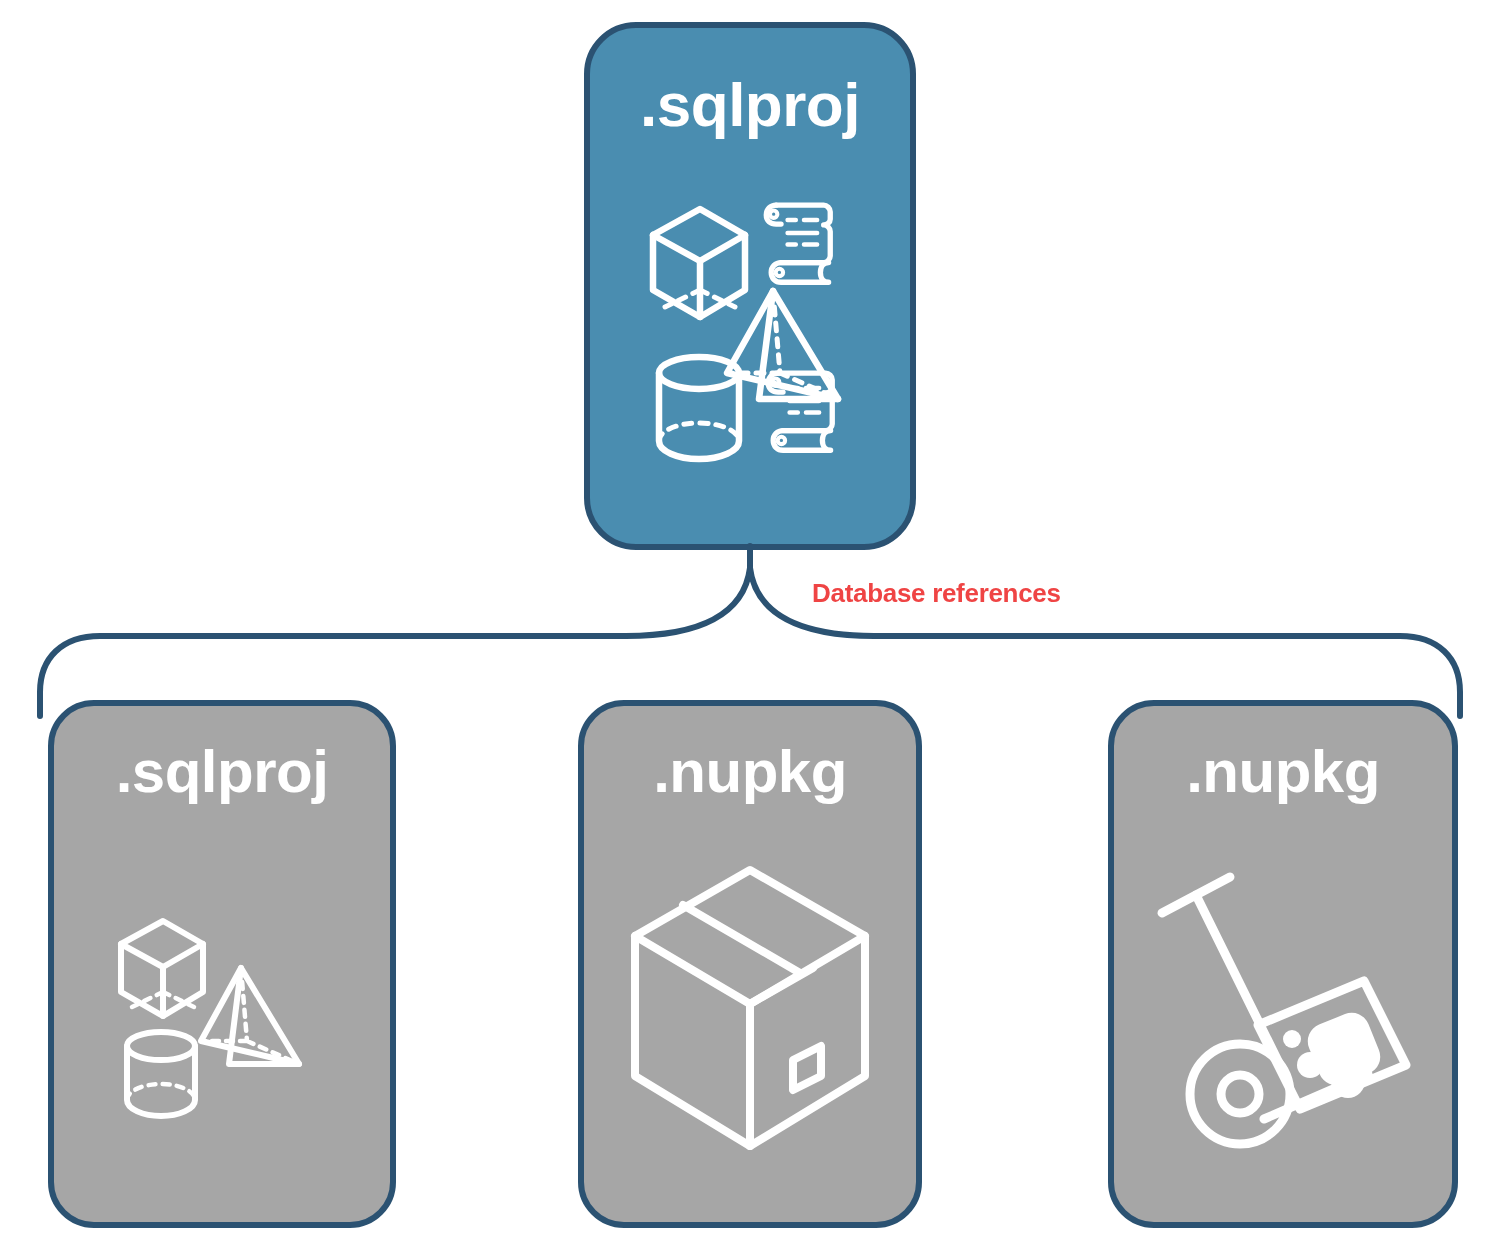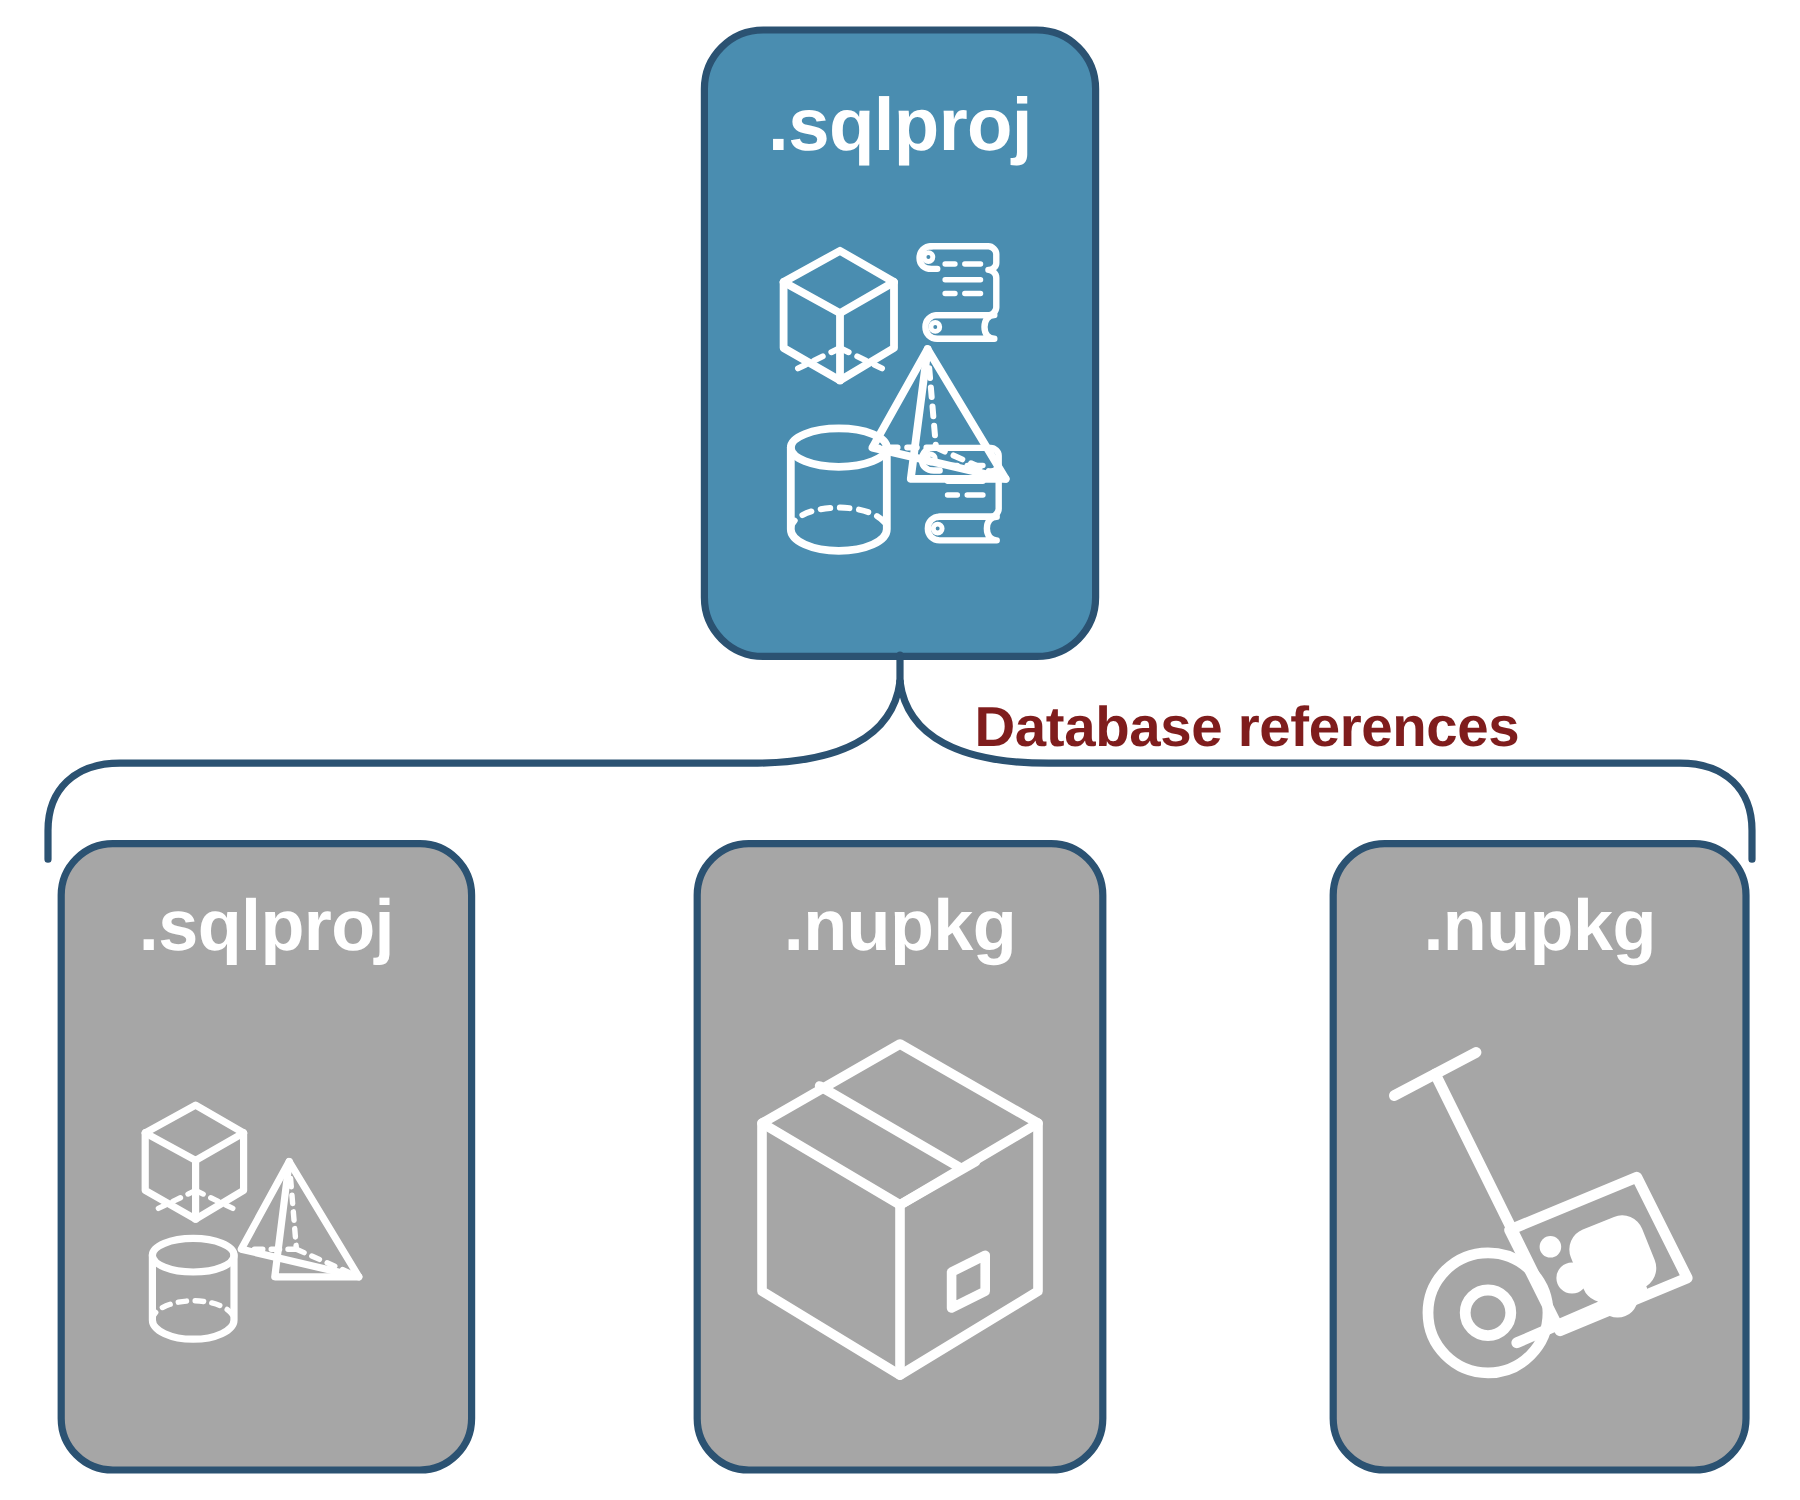--- a/index.html
+++ b/index.html
@@ -72,23 +72,23 @@
   }
   .card-root .icon-wrap { margin-top: -10px; }
   .card-leaf-1 .icon-wrap { margin-top: 4px; }
   .card-leaf-2 .icon-wrap { margin-top: -6px; }
   .card-leaf-3 .icon-wrap { margin-top: -6px; }
 
   .bracket-label {
     position: absolute;
     left: 812px;
     top: 578px;
-    font-size: 47px;
+    font-size: 26px;
     font-weight: bold;
-    color: #7f1d1d;
+    color: #ef4444;
     white-space: nowrap;
     letter-spacing: -0.3px;
   }
 
   svg { display: block; overflow: visible; }
   .connector {
     position: absolute;
     left: 0;
     top: 540px;
     width: 1500px;

